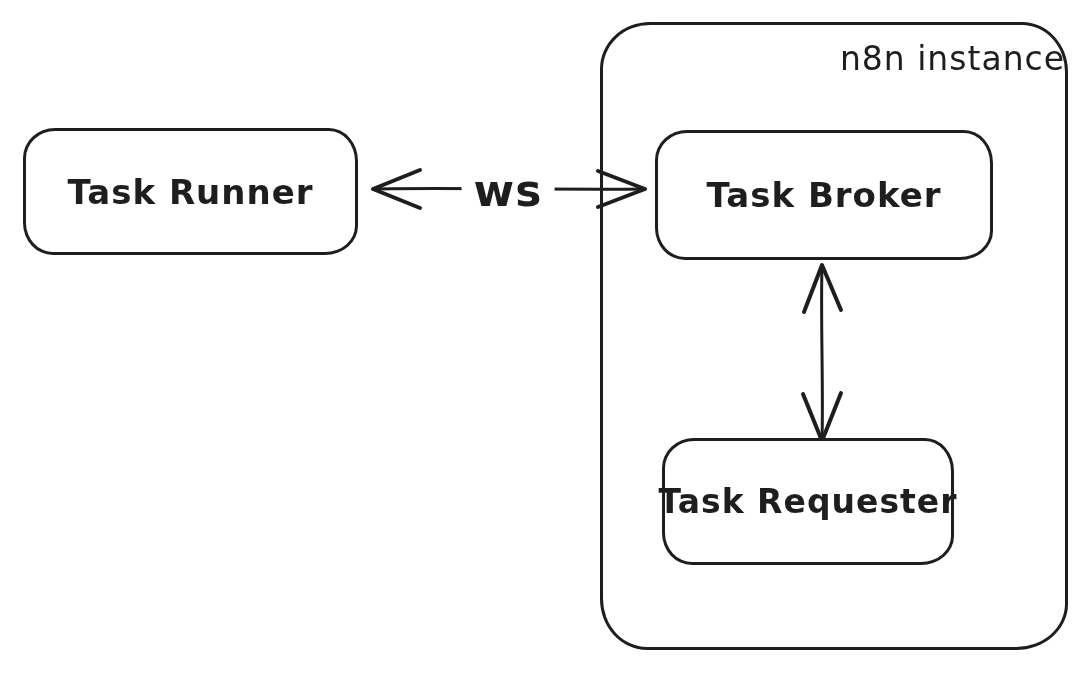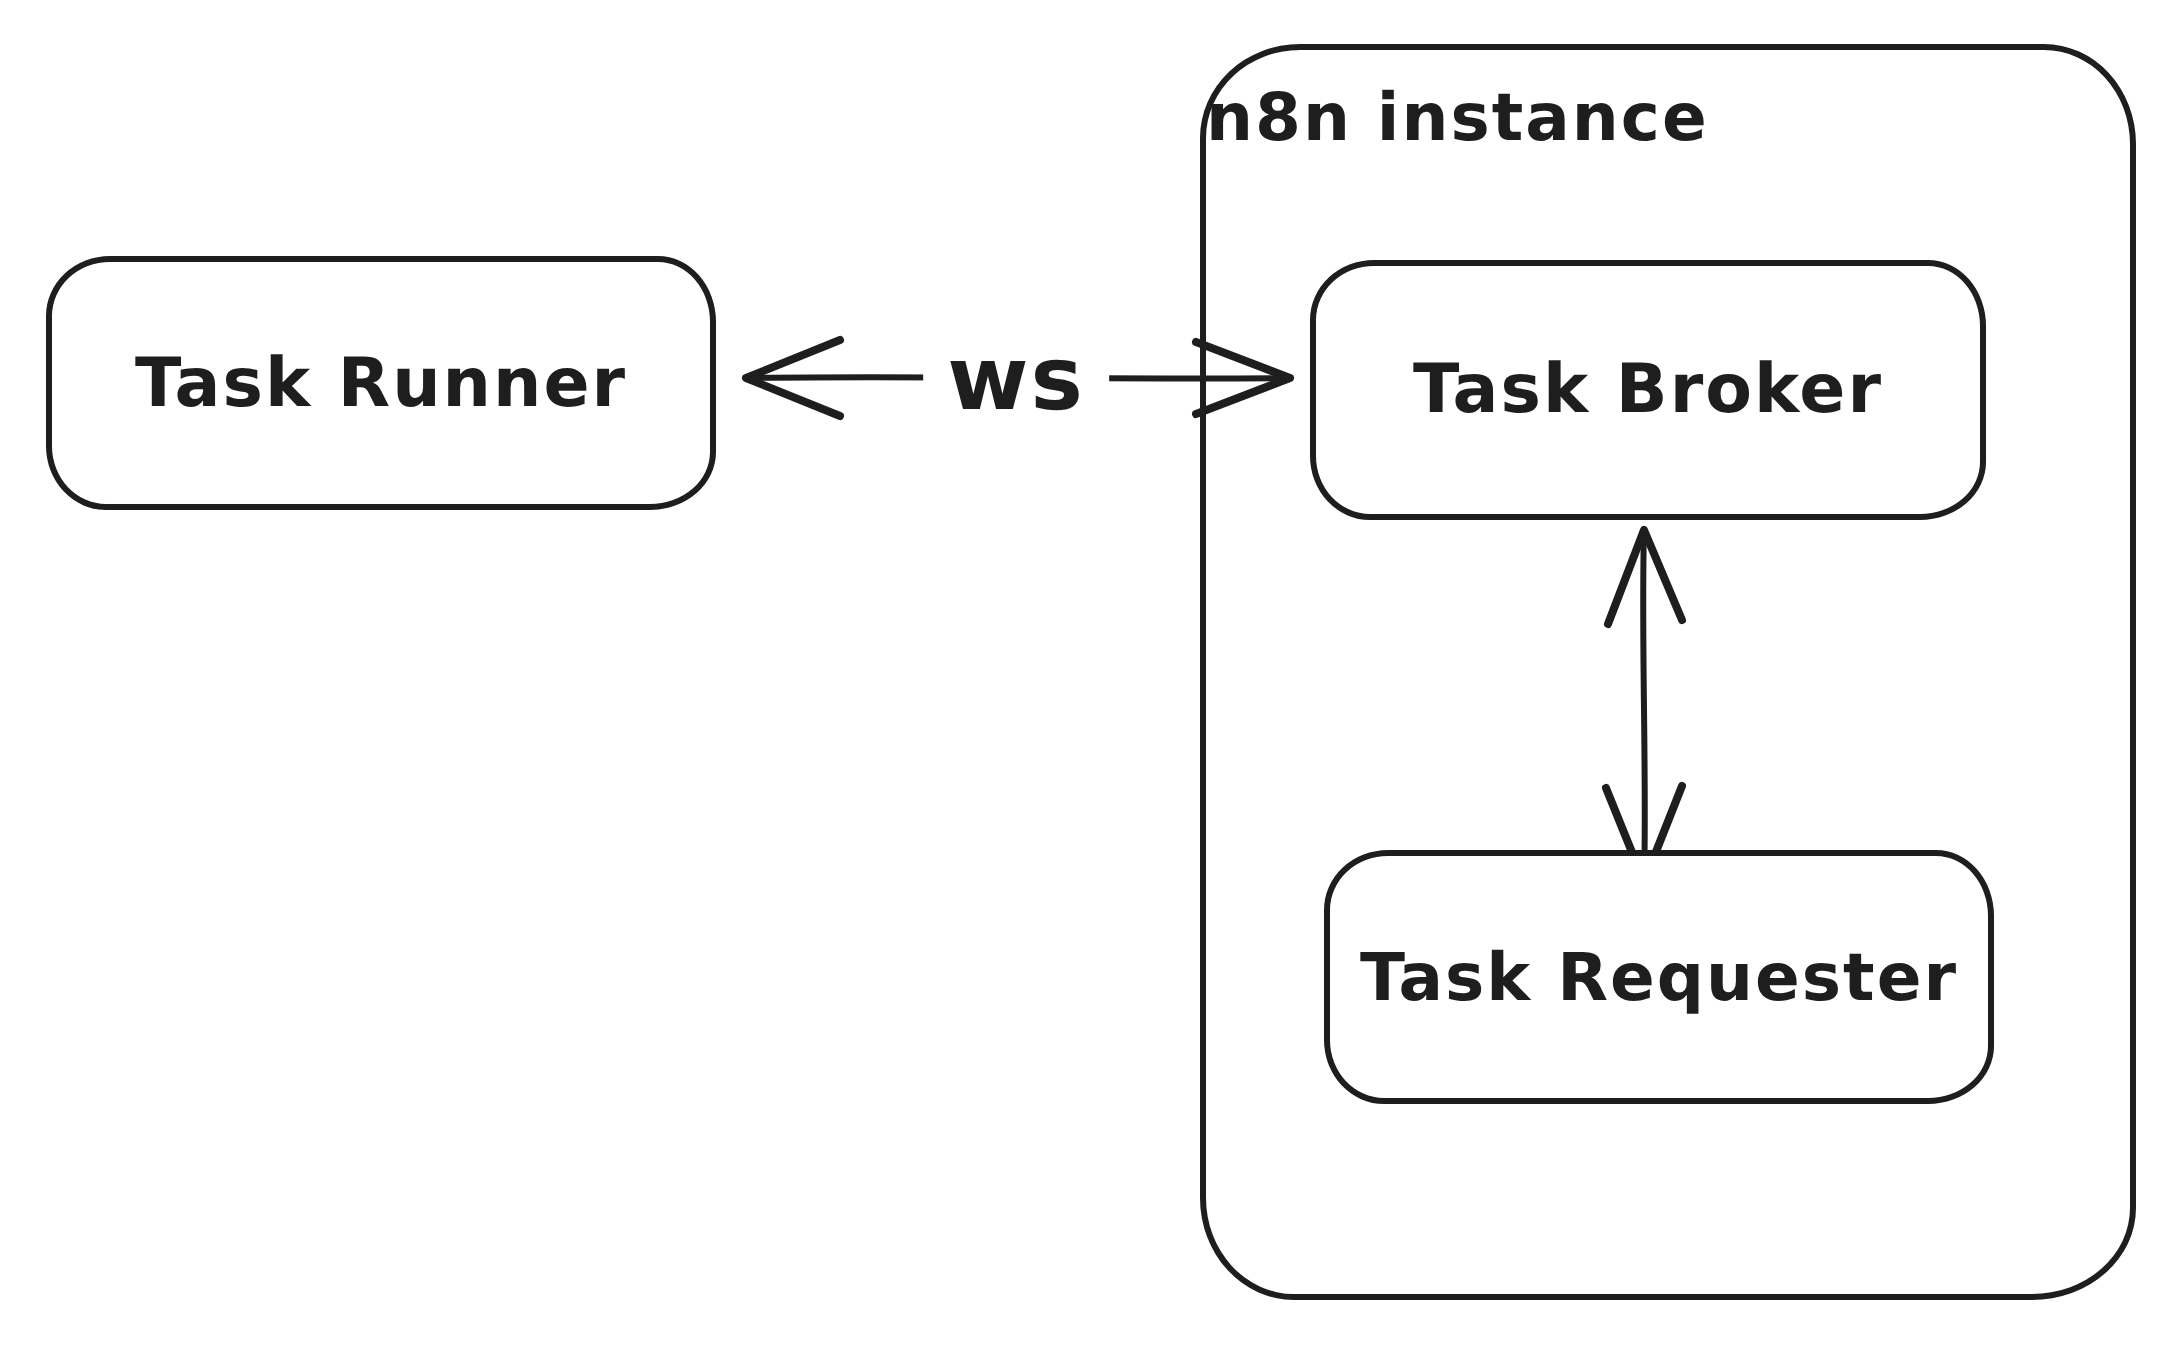--- a/index.html
+++ b/index.html
@@ -31,23 +31,23 @@
     border-radius: 50px 46px 52px 47px / 47px 50px 46px 51px;
     box-sizing: border-box;
     background: transparent;
     z-index: 1;
   }
   .group-title {
     position: absolute;
     top: 14px;
     left: 0;
     width: 100%;
-    text-align: left;
+    text-align: right;
     font-size: 33px;
-    font-weight: 700;
+    font-weight: 400;
     letter-spacing: 1px;
     color: var(--stroke);
   }
   
   .node {
     position: absolute;
     display: flex;
     align-items: center;
     justify-content: center;
     border: 3.5px solid var(--stroke);
@@ -56,21 +56,21 @@
     background: var(--bg);
     z-index: 3;
     font-size: 34px;
     font-weight: 700;
     letter-spacing: 1px;
     white-space: nowrap;
     color: var(--stroke);
   }
   #node-task-runner   { left: 23px;  top: 128px; width: 335px; height: 127px; }
   #node-task-broker   { left: 655px; top: 130px; width: 338px; height: 130px; }
-  #node-task-requester{ left: 662px; top: 425px; width: 335px; height: 127px; font-size: 33px; }
+  #node-task-requester{ left: 662px; top: 438px; width: 292px; height: 127px; font-size: 33px; }
   
   .arrows {
     position: absolute;
     left: 0;
     top: 0;
     width: 1090px;
     height: 674px;
     z-index: 2;
     pointer-events: none;
   }

